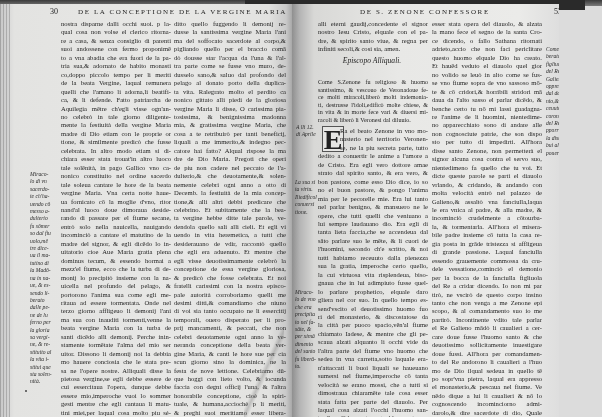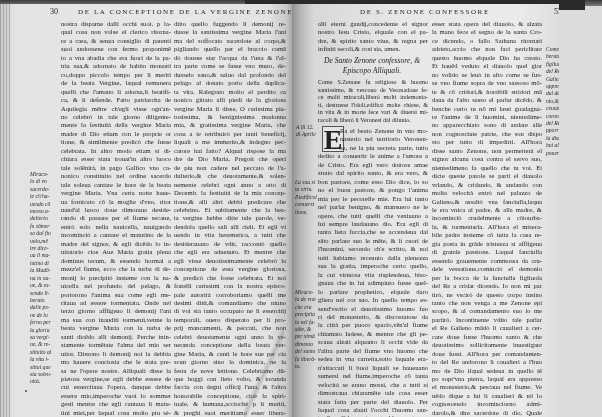--- a/index.html
+++ b/index.html
@@ -42,21 +42,21 @@
 </head>
 <body>
 
 <div class="spread">
   <div class="topband"></div>
   <div class="topband-dark"></div>
 
   <div class="page left">
     <div class="edge-lines"></div>
     <div class="folio" style="left:50px;">30</div>
-    <div class="runhead" style="left:78px;">DE LA CONCEPTIONE DE LA VERGINE ZENONE</div>
+    <div class="runhead" style="left:78px;">DE LA CONCEPTIONE DE LA VERGINE MARIA</div>
 
     <div class="col" id="lcol0" style="left:61px; top:16px; width:110px;">
         <span class="line">nostra disparne dalli occhi suoi. p la-</span>
         <span class="line">qual cosa non volse el clerico ritorna-</span>
         <span class="line">re a casa, &amp; senza consiglio di parenti</span>
         <span class="line">suoi andossene con fermo proponimê</span>
         <span class="line">to a vna abadia che era fuori de la pa-</span>
         <span class="line">tria sua,&amp; adornato de habito monasti</span>
         <span class="line">co,doppo piccolo tempo per li meriti</span>
         <span class="line">de la beata Vergine, laqual remunera</span>
@@ -189,21 +189,20 @@
     <div class="folio" style="left:262px;">53</div>
 
     <div class="col" id="rcol0" style="left:26px; top:16px; width:110px;">
         <span class="line">alli eterni gaudij,concedente el signor</span>
         <span class="line">nostro Iesu Cristo, elquale con el pa-</span>
         <span class="line">dre, &amp; spirito santo viue, &amp; regna per</span>
         <span class="line last">infiniti secoli,&amp; cosi sia, amen.</span>
       </div>
 
     <div class="heading" style="left:22px; top:52px; width:116px;">
-      <span class="line last" style="text-align-last:center;">De Santo Zenone confessore, &amp;</span>
       <span class="line last" style="text-align-last:center;">Episcopo Alliquali.</span>
     </div>
 
     <div class="col" id="rsummary" style="left:26px; top:75px; width:110px; font-size:6.1px; line-height:7.6px;">
         <span class="line">Come S.Zenone fu religioso &amp; huomo</span>
         <span class="line">santissimo, &amp; vescouo de Veronadoue fe-</span>
         <span class="line">ce molti miracoli,liberò molti indemonia-</span>
         <span class="line">ti, destrusse l'idoli,edificò molte chiese, &amp;</span>
         <span class="line">in vita &amp; in morte fece vari &amp; diuersi mi-</span>
         <span class="line last">racoli &amp; liberò li Veronesi dal diluuio.</span>

